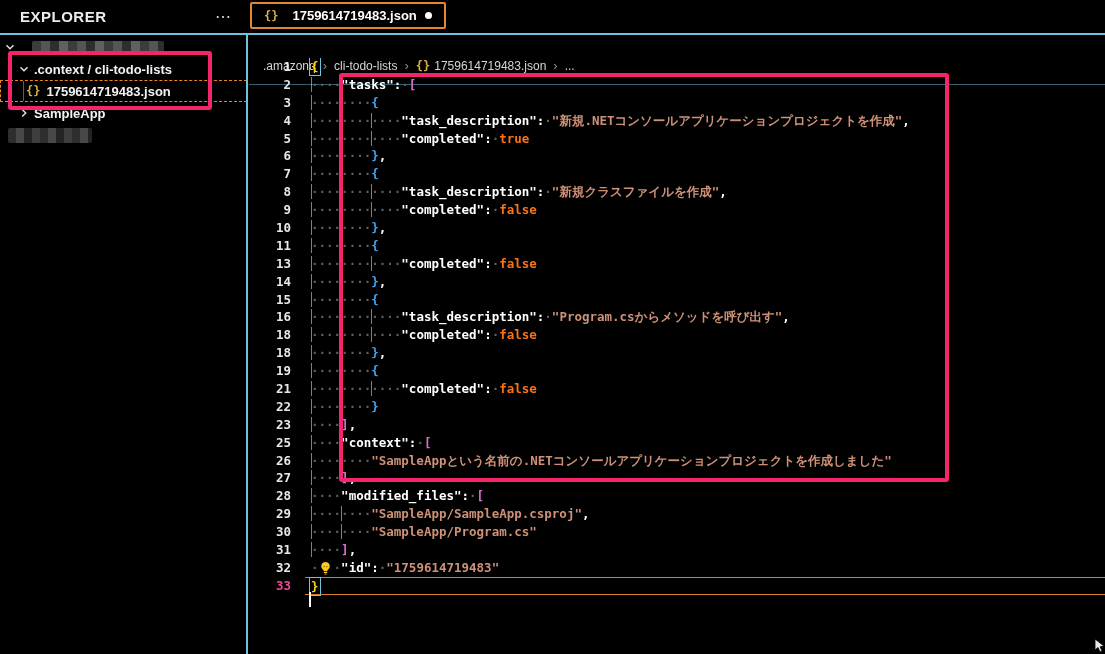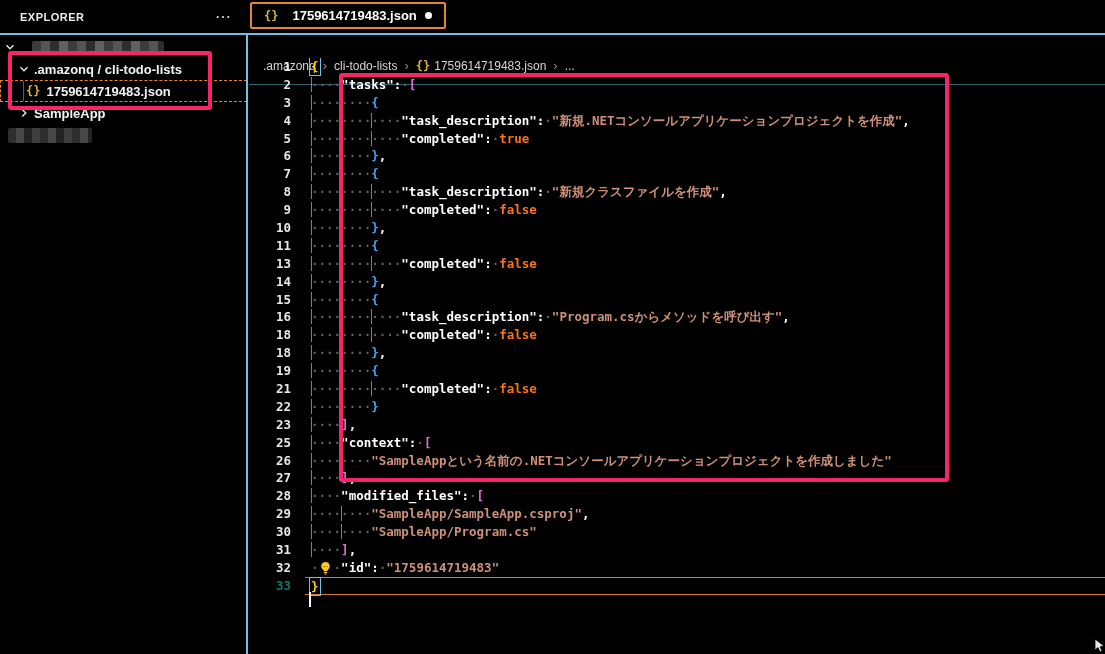--- a/index.html
+++ b/index.html
@@ -3,21 +3,21 @@
 <meta charset="utf-8">
 <style>
   html,body{margin:0;padding:0;background:#000;}
   body{width:1105px;height:654px;position:relative;overflow:hidden;
        font-family:"Liberation Sans",sans-serif;-webkit-font-smoothing:antialiased;}
 
   
   .sidebar{position:absolute;left:0;top:0;width:247px;height:654px;background:#000;}
   .sb-header{height:33px;display:flex;align-items:center;justify-content:space-between;
              padding:0 16px 0 20px;}
-  .sb-title{font-size:11px;font-weight:700;letter-spacing:.5px;color:#ececec;}
+  .sb-title{font-size:15px;font-weight:700;letter-spacing:.5px;color:#ececec;}
   .sb-more{color:#d8d8d8;font-size:16px;line-height:1;cursor:pointer;}
   .tree{position:absolute;top:36px;left:0;right:0;}
   .trow{height:22px;display:flex;align-items:center;position:relative;
         font-size:13px;font-weight:600;color:#f2f2f2;box-sizing:border-box;white-space:nowrap;}
   .trow .chev{flex:none;display:flex;margin-right:3px;}
   .r-root{padding-left:3px;}
   .r-folder{padding-left:17px;}
   .r-file{padding-left:25px;}
   .r-blur{padding-left:8px;}
   .tguide{position:absolute;left:22px;top:0;bottom:0;width:1px;background:#5c5c5c;}
@@ -46,21 +46,21 @@
   .bc-item{cursor:pointer;}
   .bc-sep{color:#8f8f8f;margin:0 7px;font-size:13px;}
   .bc .jicon{margin-right:4px;}
 
   .code{position:absolute;top:58px;left:0;right:0;bottom:0;overflow:hidden;
         font-family:"DejaVu Sans Mono",monospace;font-size:12.5px;font-weight:600;}
   .row{display:flex;height:17.9px;line-height:17.9px;}
   .ln{flex:none;width:42px;text-align:right;color:#e8e8e8;}
   .lc{flex:1;margin-left:14px;padding-left:6px;white-space:pre;box-sizing:border-box;}
   .row.cur .lc{border-top:1.5px solid #d97c25;border-bottom:1.5px solid #d97c25;}
-  .row.cur .ln{color:#0f766e;}
+  .row.cur .ln{color:#ec4899;}
   .iu{color:#606060;box-shadow:inset 1px 0 0 rgba(255,255,255,.5);}
   .wsd{color:#606060;}
   .tk,.tp{color:#ffffff;}
   .ts{color:#ce9178;}
   .tt{color:#f97316;}
   .tb2{color:#da70d6;}
   .tb3{color:#42a6f5;}
   .tbm{color:#ffd700;outline:1.5px solid #6fc3df;outline-offset:1.5px;}
   .caret{display:inline-block;width:0;position:relative;}
   .caret::after{content:"";position:absolute;left:-2px;top:1px;width:2px;height:15px;background:#fff;}
@@ -90,21 +90,21 @@
           </svg>
       </span>
       <span class="redact1"></span>
     </div>
     <div class="trow r-folder">
       <span class="chev">
         <svg width="14" height="14" viewBox="0 0 16 16">
             <path d="M4 6l4 4 4-4" fill="none" stroke="#e8e8e8" stroke-width="1.6"></path>
           </svg>
       </span>
-      <span>.amazonq / cli-todo-lists</span>
+      <span>.context / cli-todo-lists</span>
     </div>
     <div class="trow r-file focused">
       <span class="tguide"></span>
       <span class="jicon">{}</span>
       <span>1759614719483.json</span>
     </div>
     <div class="trow r-folder">
       <span class="chev">
         <svg width="14" height="14" viewBox="0 0 16 16">
             <path d="M6 4l4 4-4 4" fill="none" stroke="#e8e8e8" stroke-width="1.6"></path>

